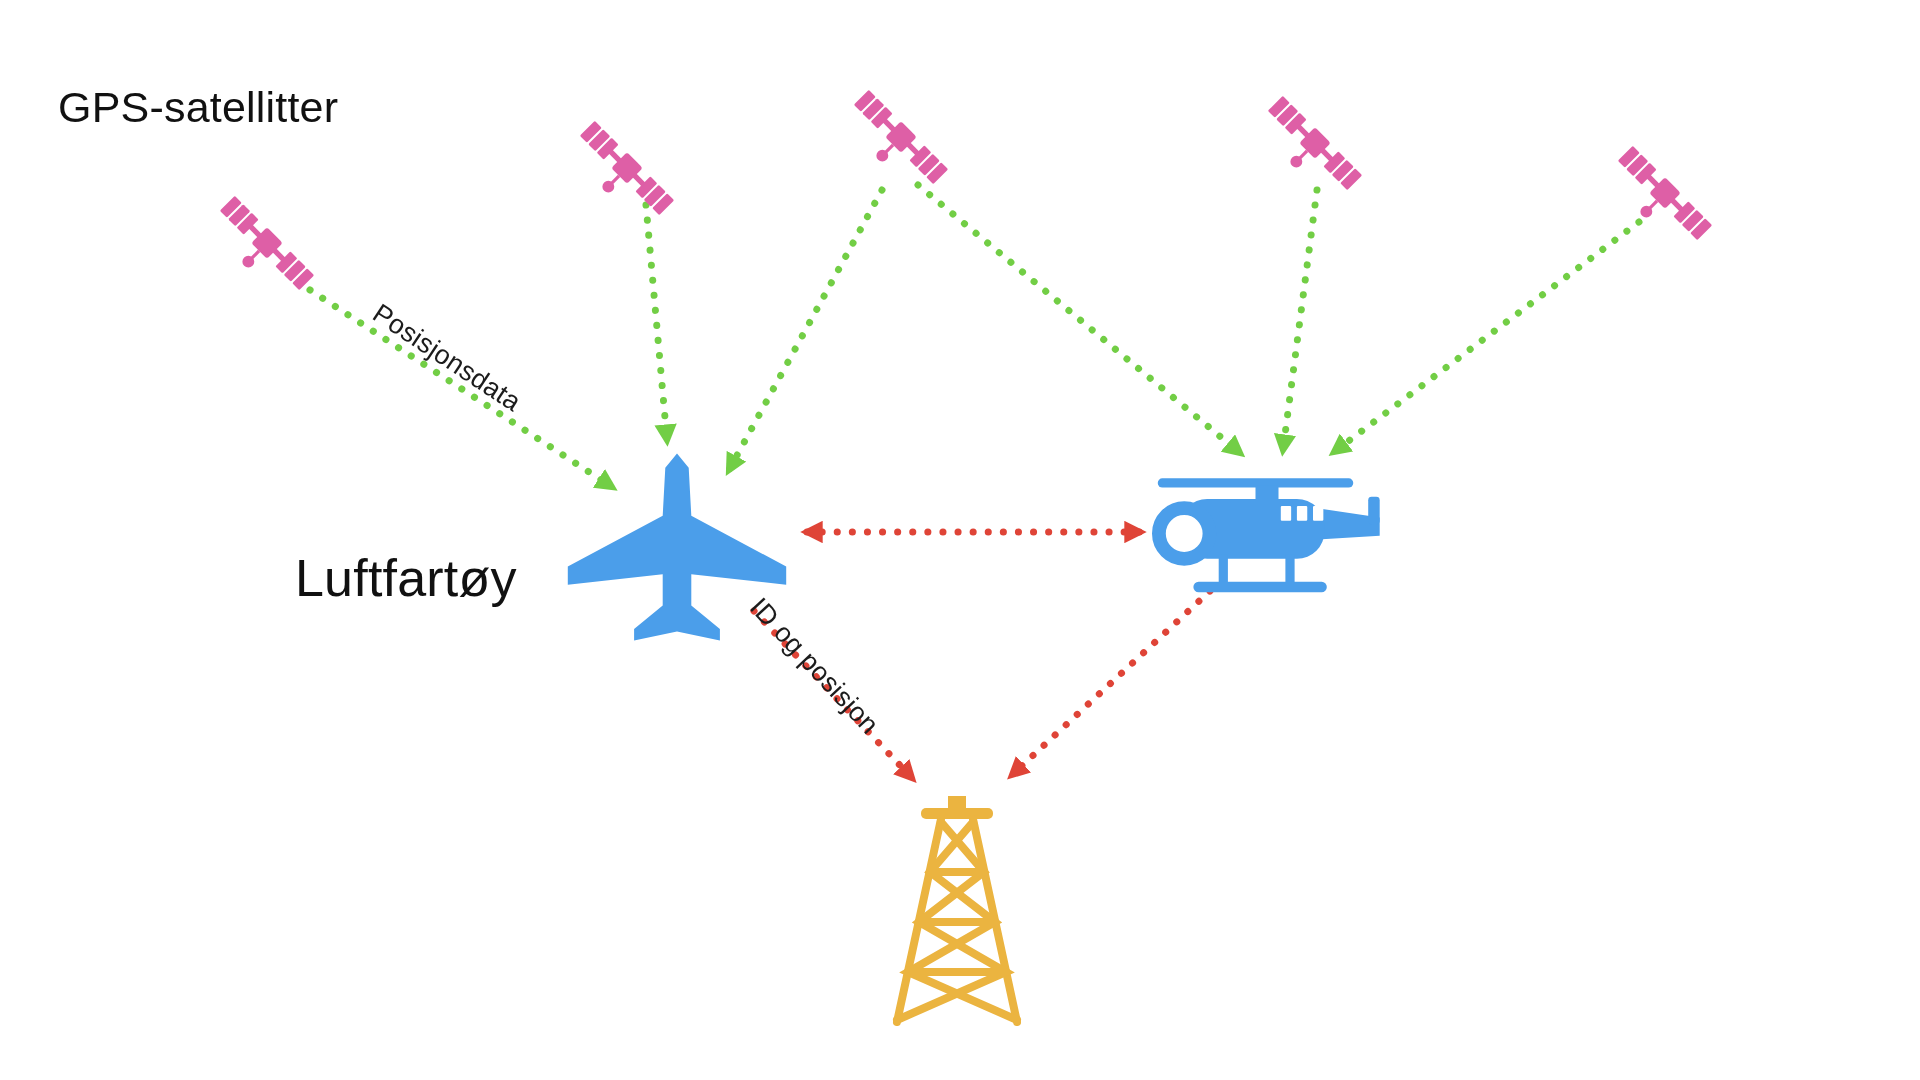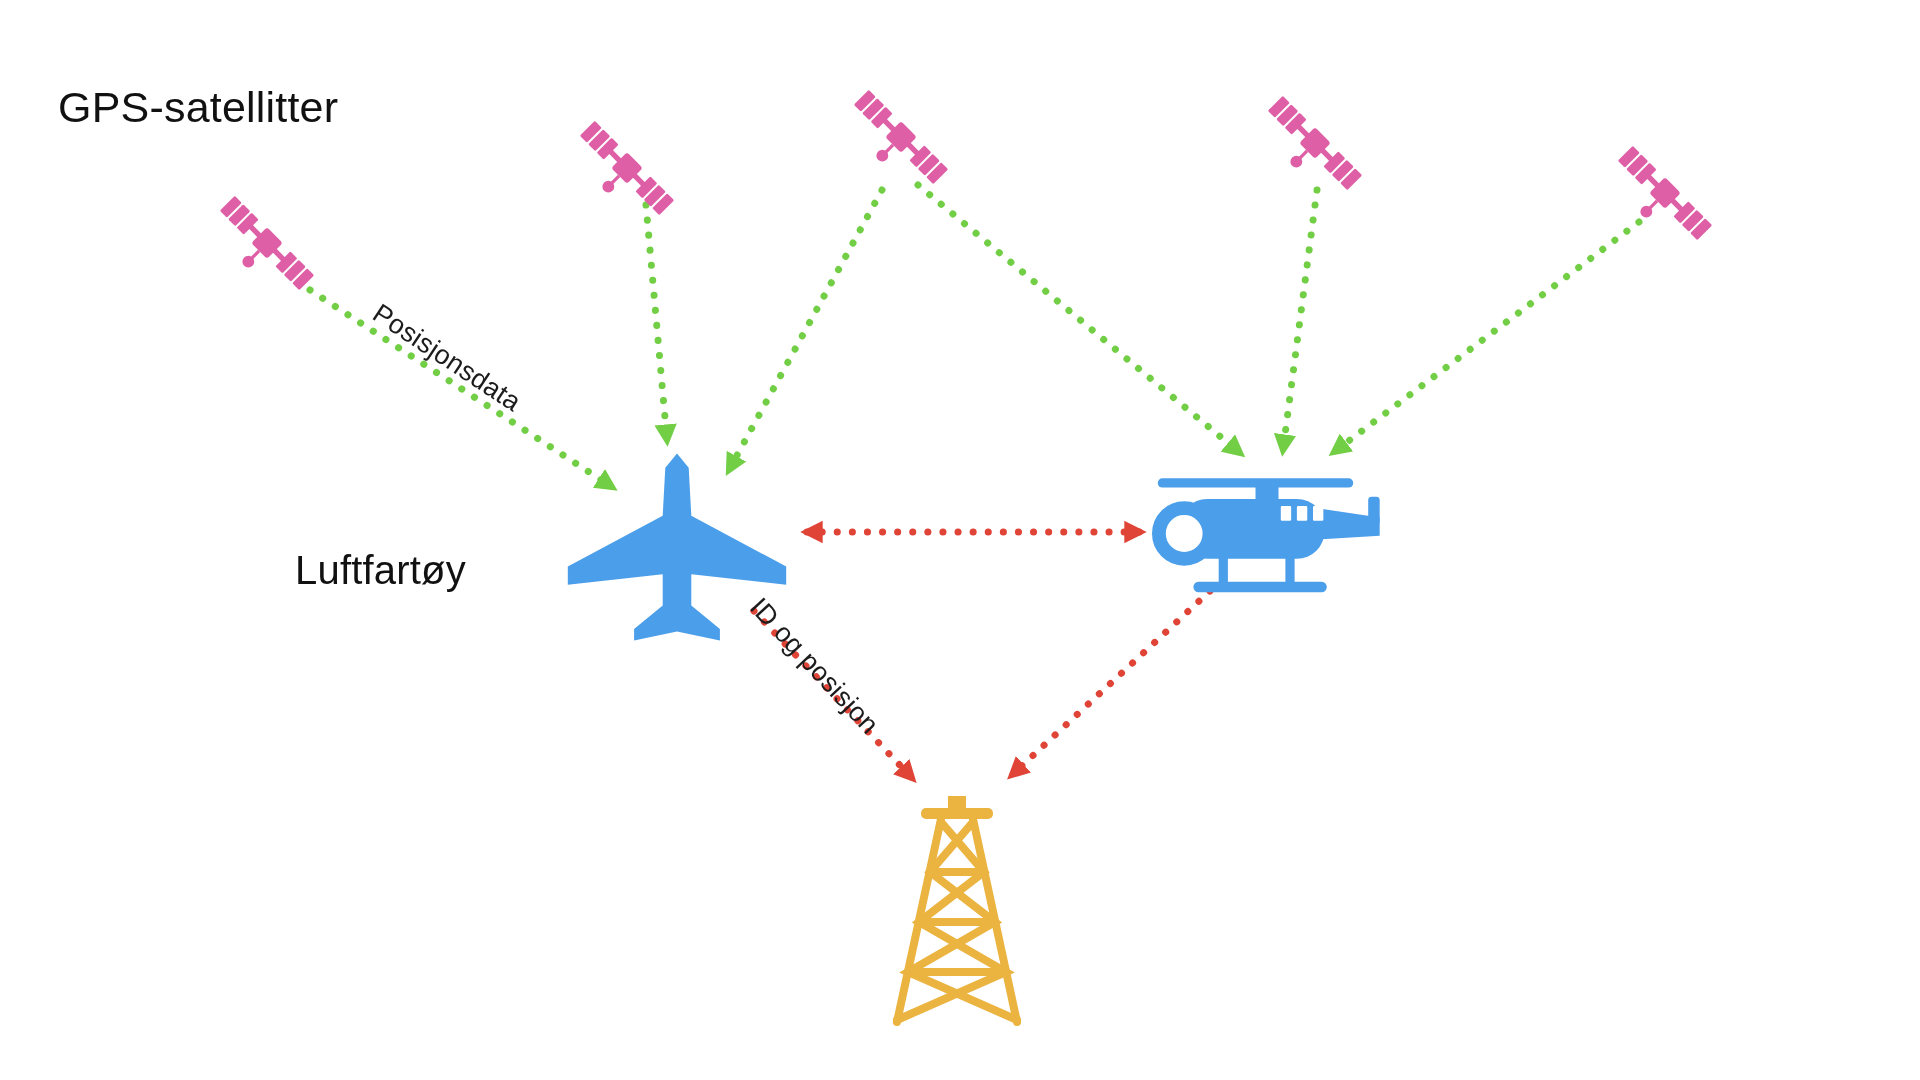--- a/index.html
+++ b/index.html
@@ -17,21 +17,21 @@
     position:relative;
     width:1920px;height:1080px;
     background:var(--bg);
     overflow:hidden;
     font-family:"Liberation Sans","DejaVu Sans",sans-serif;
     margin-left:12px;
   }
   svg{position:absolute;left:0;top:0}
   .label{position:absolute;color:var(--ink);white-space:nowrap;letter-spacing:.2px}
   .big{font-size:43px}
-  .med{font-size:40px}
+  .med{font-size:52px}
   .small{font-size:27px;color:#1c1c1c}
   .rot33{transform:rotate(33.5deg);transform-origin:0 0}
   .rot47{transform:rotate(47deg);transform-origin:0 0}
   .sat{color:var(--pink)}
   .plane{fill:var(--blue)}
   .heli{fill:var(--blue)}
   .sig{fill:none;stroke-width:7;stroke-linecap:round;stroke-dasharray:0.1 15}
   .sig.g{stroke:var(--green);marker-end:url(#ah-green)}
   .sig.r{stroke:var(--red);marker-end:url(#ah-red)}
   .sig.dbl{marker-start:url(#ah-red)}

